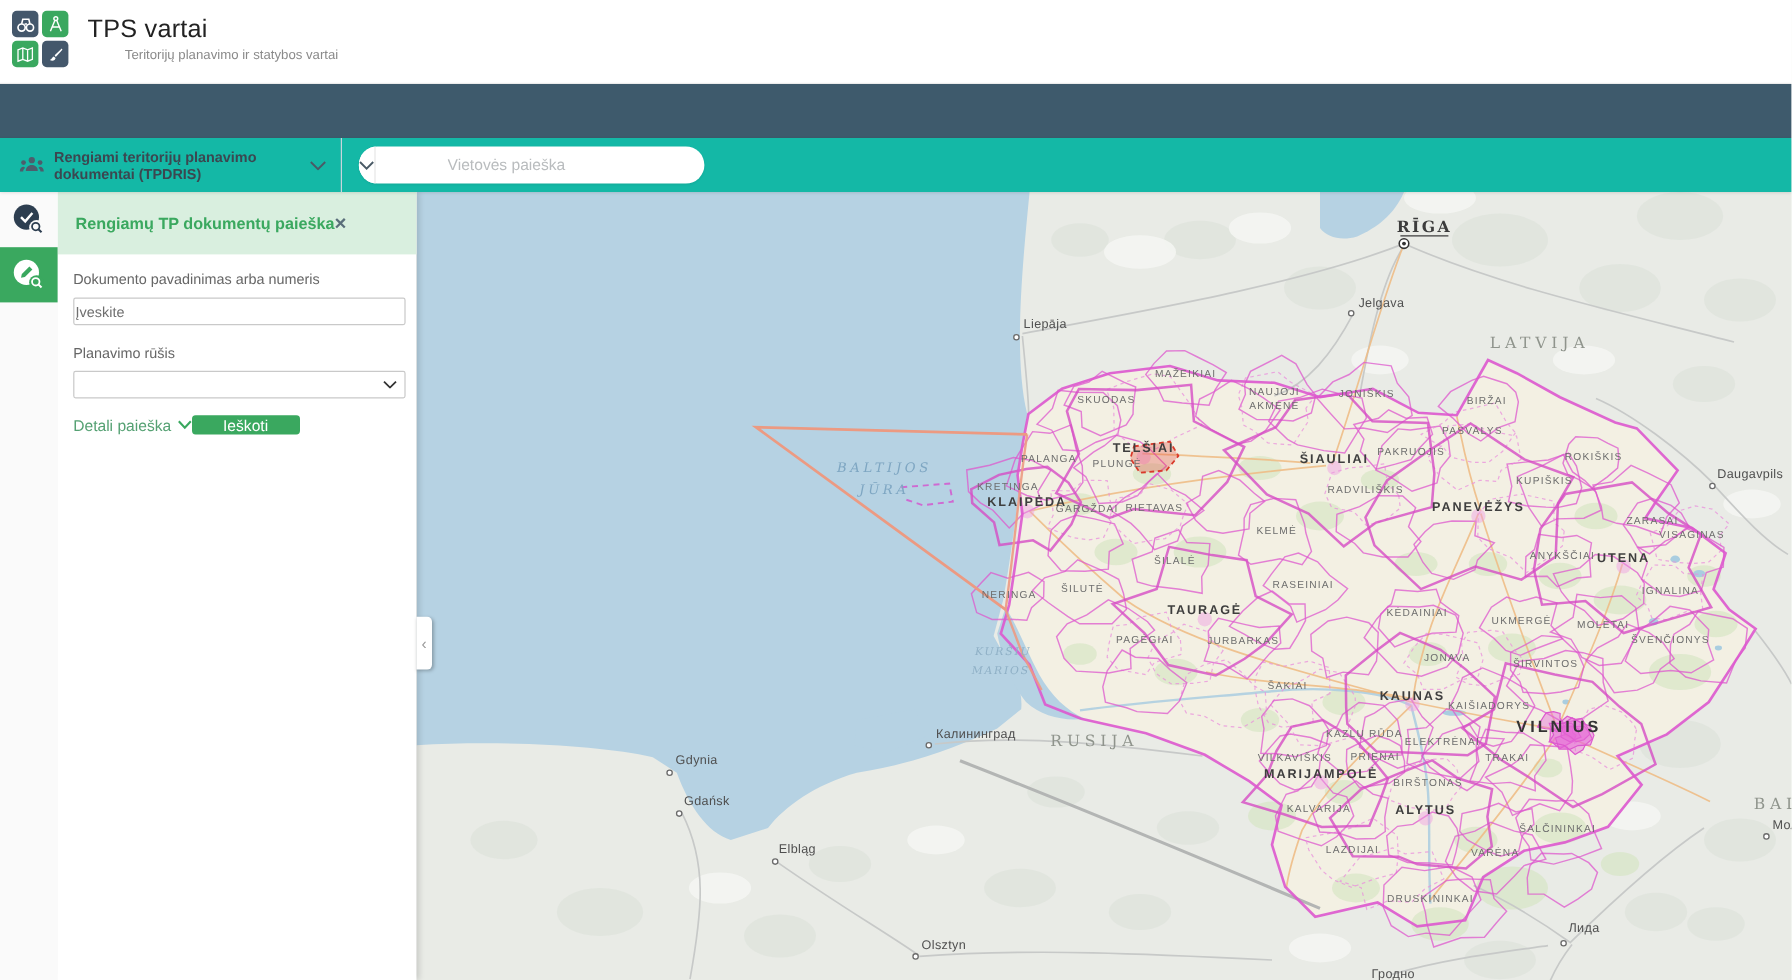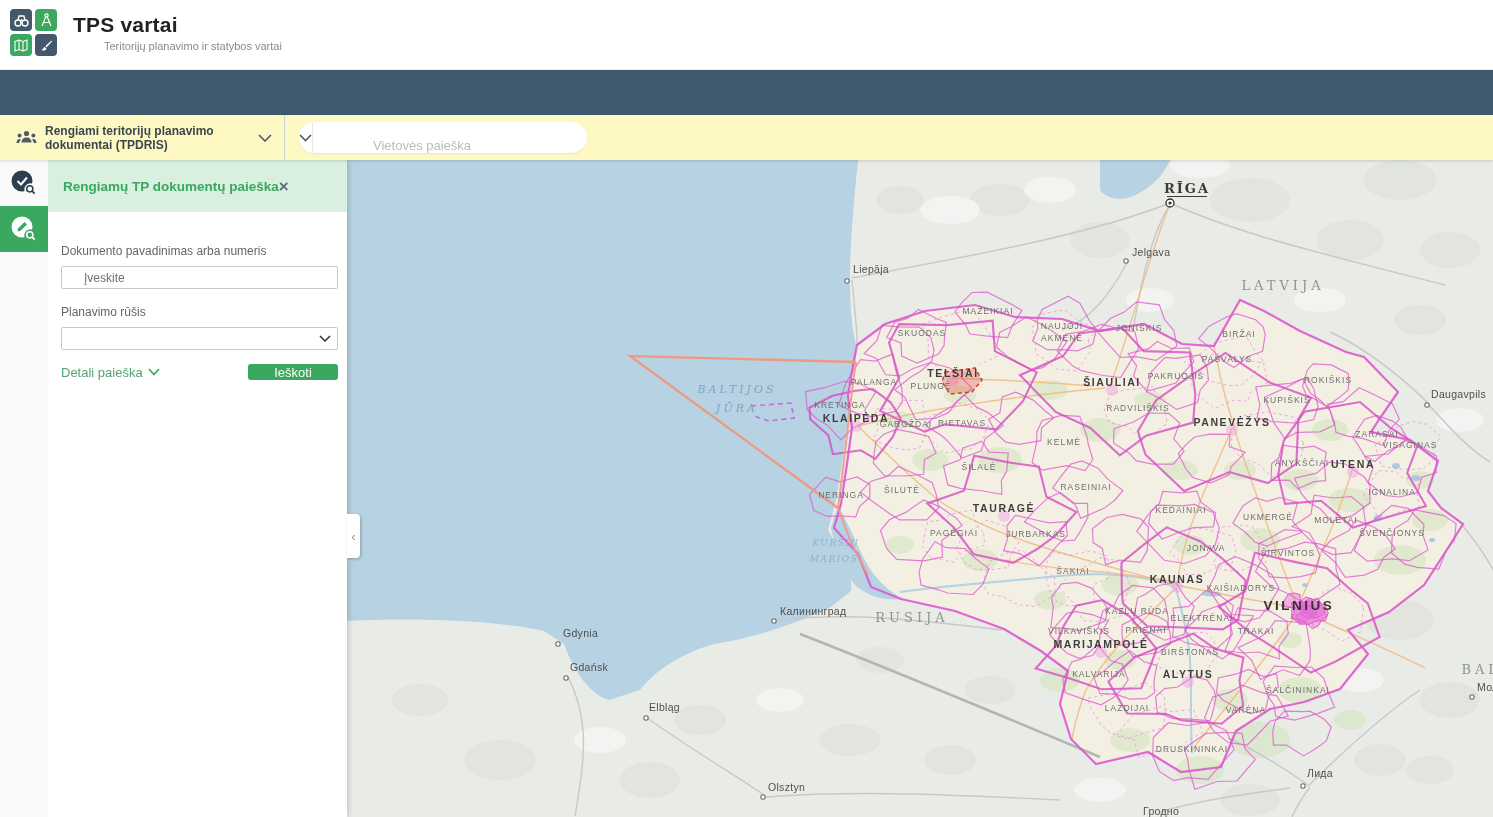--- a/index.html
+++ b/index.html
@@ -6,56 +6,56 @@
   html,body { width:1493px; height:817px; overflow:hidden; font-family:"Liberation Sans", sans-serif; background:#fff; }
   .app { position:relative; width:1493px; height:817px; }
 
   
   .header { position:absolute; top:0; left:0; right:0; height:70px; background:#fff; border-bottom:1px solid #ececec; }
   .logo { position:absolute; left:10px; top:9px; width:47px; height:47px; display:grid; grid-template-columns:22px 22px; grid-template-rows:22px 22px; gap:3px; }
   .tile { border-radius:4px; display:flex; align-items:center; justify-content:center; }
   .tile.dark { background:#44576b; }
   .tile.green { background:#3aa85f; }
   .titles { position:absolute; left:73px; top:13px; }
-  .app-title { font-size:21px; font-weight:bold; color:#222; letter-spacing:.2px; }
+  .app-title { font-size:21px; font-weight:normal; color:#222; letter-spacing:.2px; }
   .app-sub { font-size:11px; color:#8a8a8a; margin-top:3px;margin-left:31px; }
 
   
   .band { position:absolute; top:70px; left:0; right:0; height:45px; background:#3e5a6c; }
 
   
-  .toolbar { position:absolute; top:115px; left:0; right:0; height:45px; background:#fef9c3; box-shadow:0 1px 3px rgba(0,0,0,.15); z-index:30; display:flex; align-items:center; }
+  .toolbar { position:absolute; top:115px; left:0; right:0; height:45px; background:#14b8a6; box-shadow:0 1px 3px rgba(0,0,0,.15); z-index:30; display:flex; align-items:center; }
   .layer-select { display:flex; align-items:center; gap:8px; padding:0 12px 0 16px; cursor:pointer; height:100%; }
   .layer-label { font-size:12px; font-weight:bold; color:#3b4750; width:205px; line-height:14px; }
   .chev { display:inline-block; }
   .vdiv { width:1px; height:45px; background:#c8d4dc; margin-right:14px; }
-  .search-pill { display:flex; align-items:flex-end; background:#fff; border-radius:17px; height:31px; width:288px; box-shadow:0 1px 2px rgba(0,0,0,.08); overflow:hidden;gap:48px; }
+  .search-pill { display:flex; align-items:center; background:#fff; border-radius:17px; height:31px; width:288px; box-shadow:0 1px 2px rgba(0,0,0,.08); overflow:hidden;gap:48px; }
   .pill-chev { width:34px; height:100%; border:none; background:#fff; border-right:1px solid #e6e6e6; display:flex; align-items:center; justify-content:center; cursor:pointer; }
   .pill-input { flex:1; border:none; outline:none; font-size:13px; color:#444; padding:0 8px 0 12px; font-family:"Liberation Sans",sans-serif; }
   .pill-input::placeholder { color:#b9bcbe; }
   .pill-search { width:40px; height:100%; border:none; background:#fff; display:flex; align-items:center; justify-content:center; cursor:pointer; }
 
   
   .sidebar { position:absolute; top:160px; left:0; bottom:0; width:48px; background:#fafafa; z-index:25; }
   .side-item { width:48px; height:46px; display:flex; align-items:center; justify-content:center; cursor:pointer; }
   .side-item.active { background:#3aa85f; }
 
   
   .panel { position:absolute; top:160px; left:48px; bottom:0; width:299px; background:#fff; z-index:24; box-shadow:2px 0 5px rgba(0,0,0,.15); }
   .panel-head { height:52px; background:#d9efdf; display:flex; align-items:center; padding:0 13px 0 15px; }
   .panel-title { color:#3aa85f; font-weight:bold; font-size:13.5px; }
   .panel-close { color:#5a6e7a; font-size:17px; cursor:pointer; line-height:1; font-weight:bold; }
   .panel-body { padding:12px 9px 0 13px; }
-  .fld-label { font-size:12px; color:#666; margin:20px 0 8px; }
-  .fld-input { width:277px; height:23px; border:1px solid #c9c9c9; border-radius:2px; font-size:12px; color:#6f6f6f; padding:0 22px; outline:none; font-family:"Liberation Sans",sans-serif; }
+  .fld-label { font-size:12px; color:#666; margin:2px 0 8px; }
+  .fld-input { width:277px; height:23px; border:1px solid #c9c9c9; border-radius:2px; font-size:12px; color:#6f6f6f; padding:0 1px; outline:none; font-family:"Liberation Sans",sans-serif; }
   .fld-input::placeholder { color:#6f6f6f; }
   .sel-wrap { position:relative; width:277px; height:23px; margin-bottom:14px; }
   .fld-select { appearance:none; -webkit-appearance:none; width:100%; height:100%; border:1px solid #c9c9c9; border-radius:2px; background:#fff; outline:none; cursor:pointer; }
   .sel-chev { position:absolute; right:7px; top:8px; pointer-events:none; }
-  .panel-row { display:flex; align-items:center; justify-content:space-between; margin-top:9px; width:277px; }
+  .panel-row { display:flex; align-items:center; justify-content:flex-start; margin-top:9px; width:277px; }
   .detail-link { font-size:13px; color:#55a173; cursor:pointer; display:flex; align-items:center; gap:5px; }
   .search-btn { background:#3aa85f; color:#fff; border:none; border-radius:3px; width:90px; height:16px; font-size:13px; cursor:pointer; font-family:"Liberation Sans",sans-serif; }
 
   
   .handle { position:absolute; top:514px; left:347px; width:13px; height:44px; background:#fff; border-radius:0 4px 4px 0; box-shadow:1px 1px 3px rgba(0,0,0,.25); z-index:26; display:flex; align-items:center; justify-content:center; color:#9a9a9a; font-size:13px; cursor:pointer; }
 
   
   .map { position:absolute; top:160px; left:347px; width:1146px; height:657px; background:#e9ebe6; z-index:10; }
   svg text { text-anchor:middle; }
   .t-town { font:8.5px "Liberation Sans",sans-serif; letter-spacing:1px; fill:#6e6e6e; }

